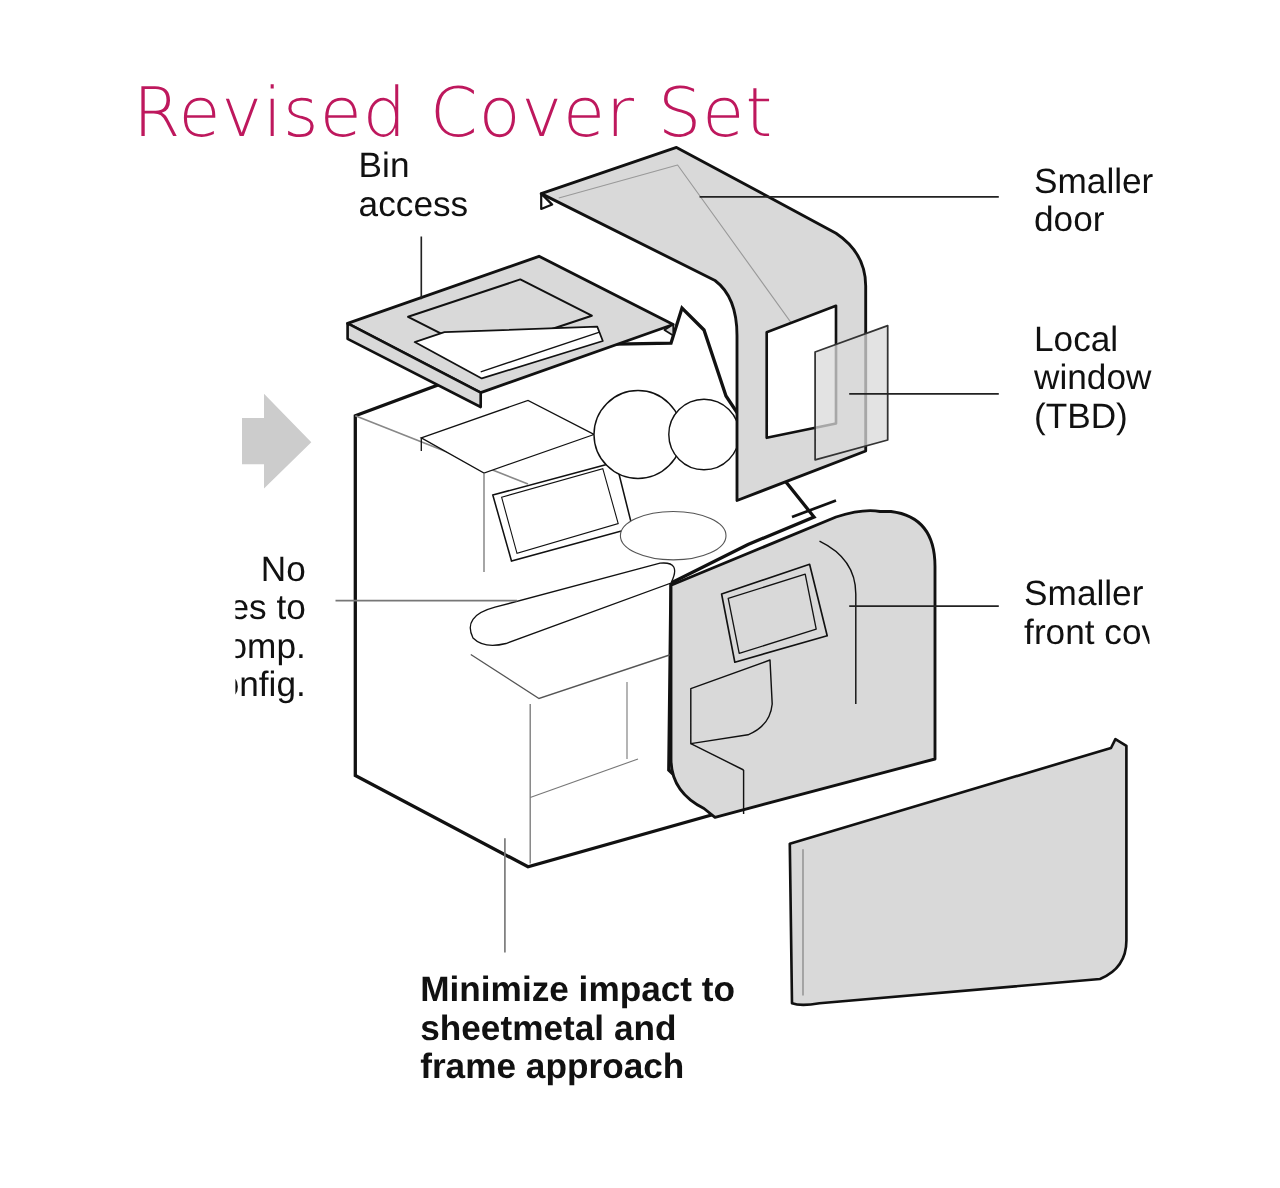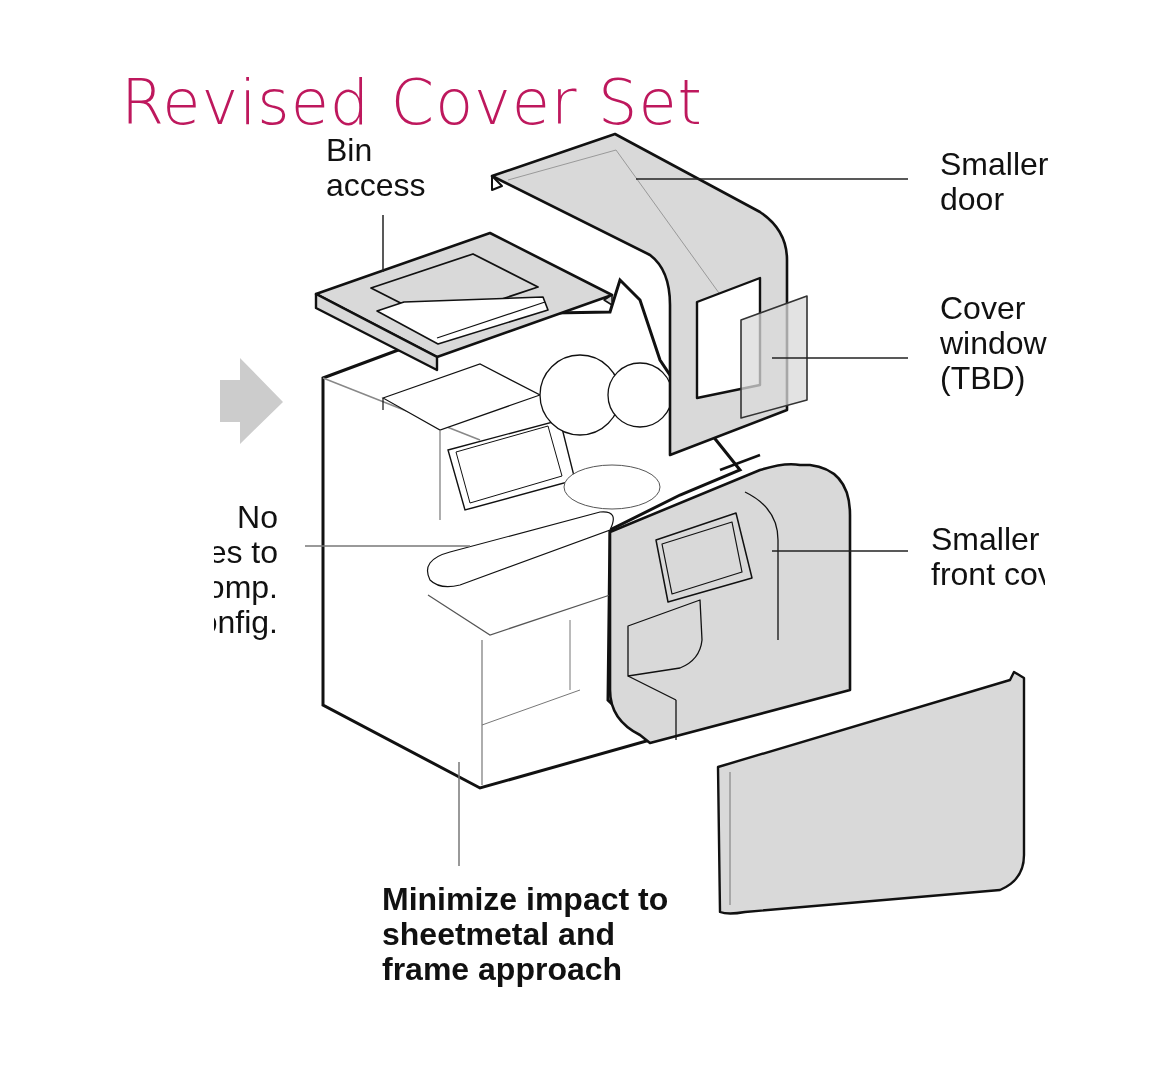--- a/index.html
+++ b/index.html
@@ -82,21 +82,21 @@
     <line x1="305" y1="546" x2="470" y2="546" stroke="#777"></line>
     <line x1="772" y1="551" x2="908" y2="551"></line>
     <line x1="459" y1="762" x2="459" y2="866" stroke="#777"></line>
   </g>
 </svg>
 
 <div class="lbl" style="left:326px;top:133px;">Bin
 access</div>
 <div class="lbl" style="left:940px;top:147px;">Smaller
 door</div>
-<div class="lbl" style="left:940px;top:291px;">Cover
+<div class="lbl" style="left:940px;top:291px;">Local
 window
 (TBD)</div>
 <div id="clip-left">
   <div class="lbl" style="top:0px;">No
 changes to
 comp.
 config.</div>
 </div>
 <div id="clip-right">
   <div class="lbl" style="left:2px;top:2px;">Smaller

